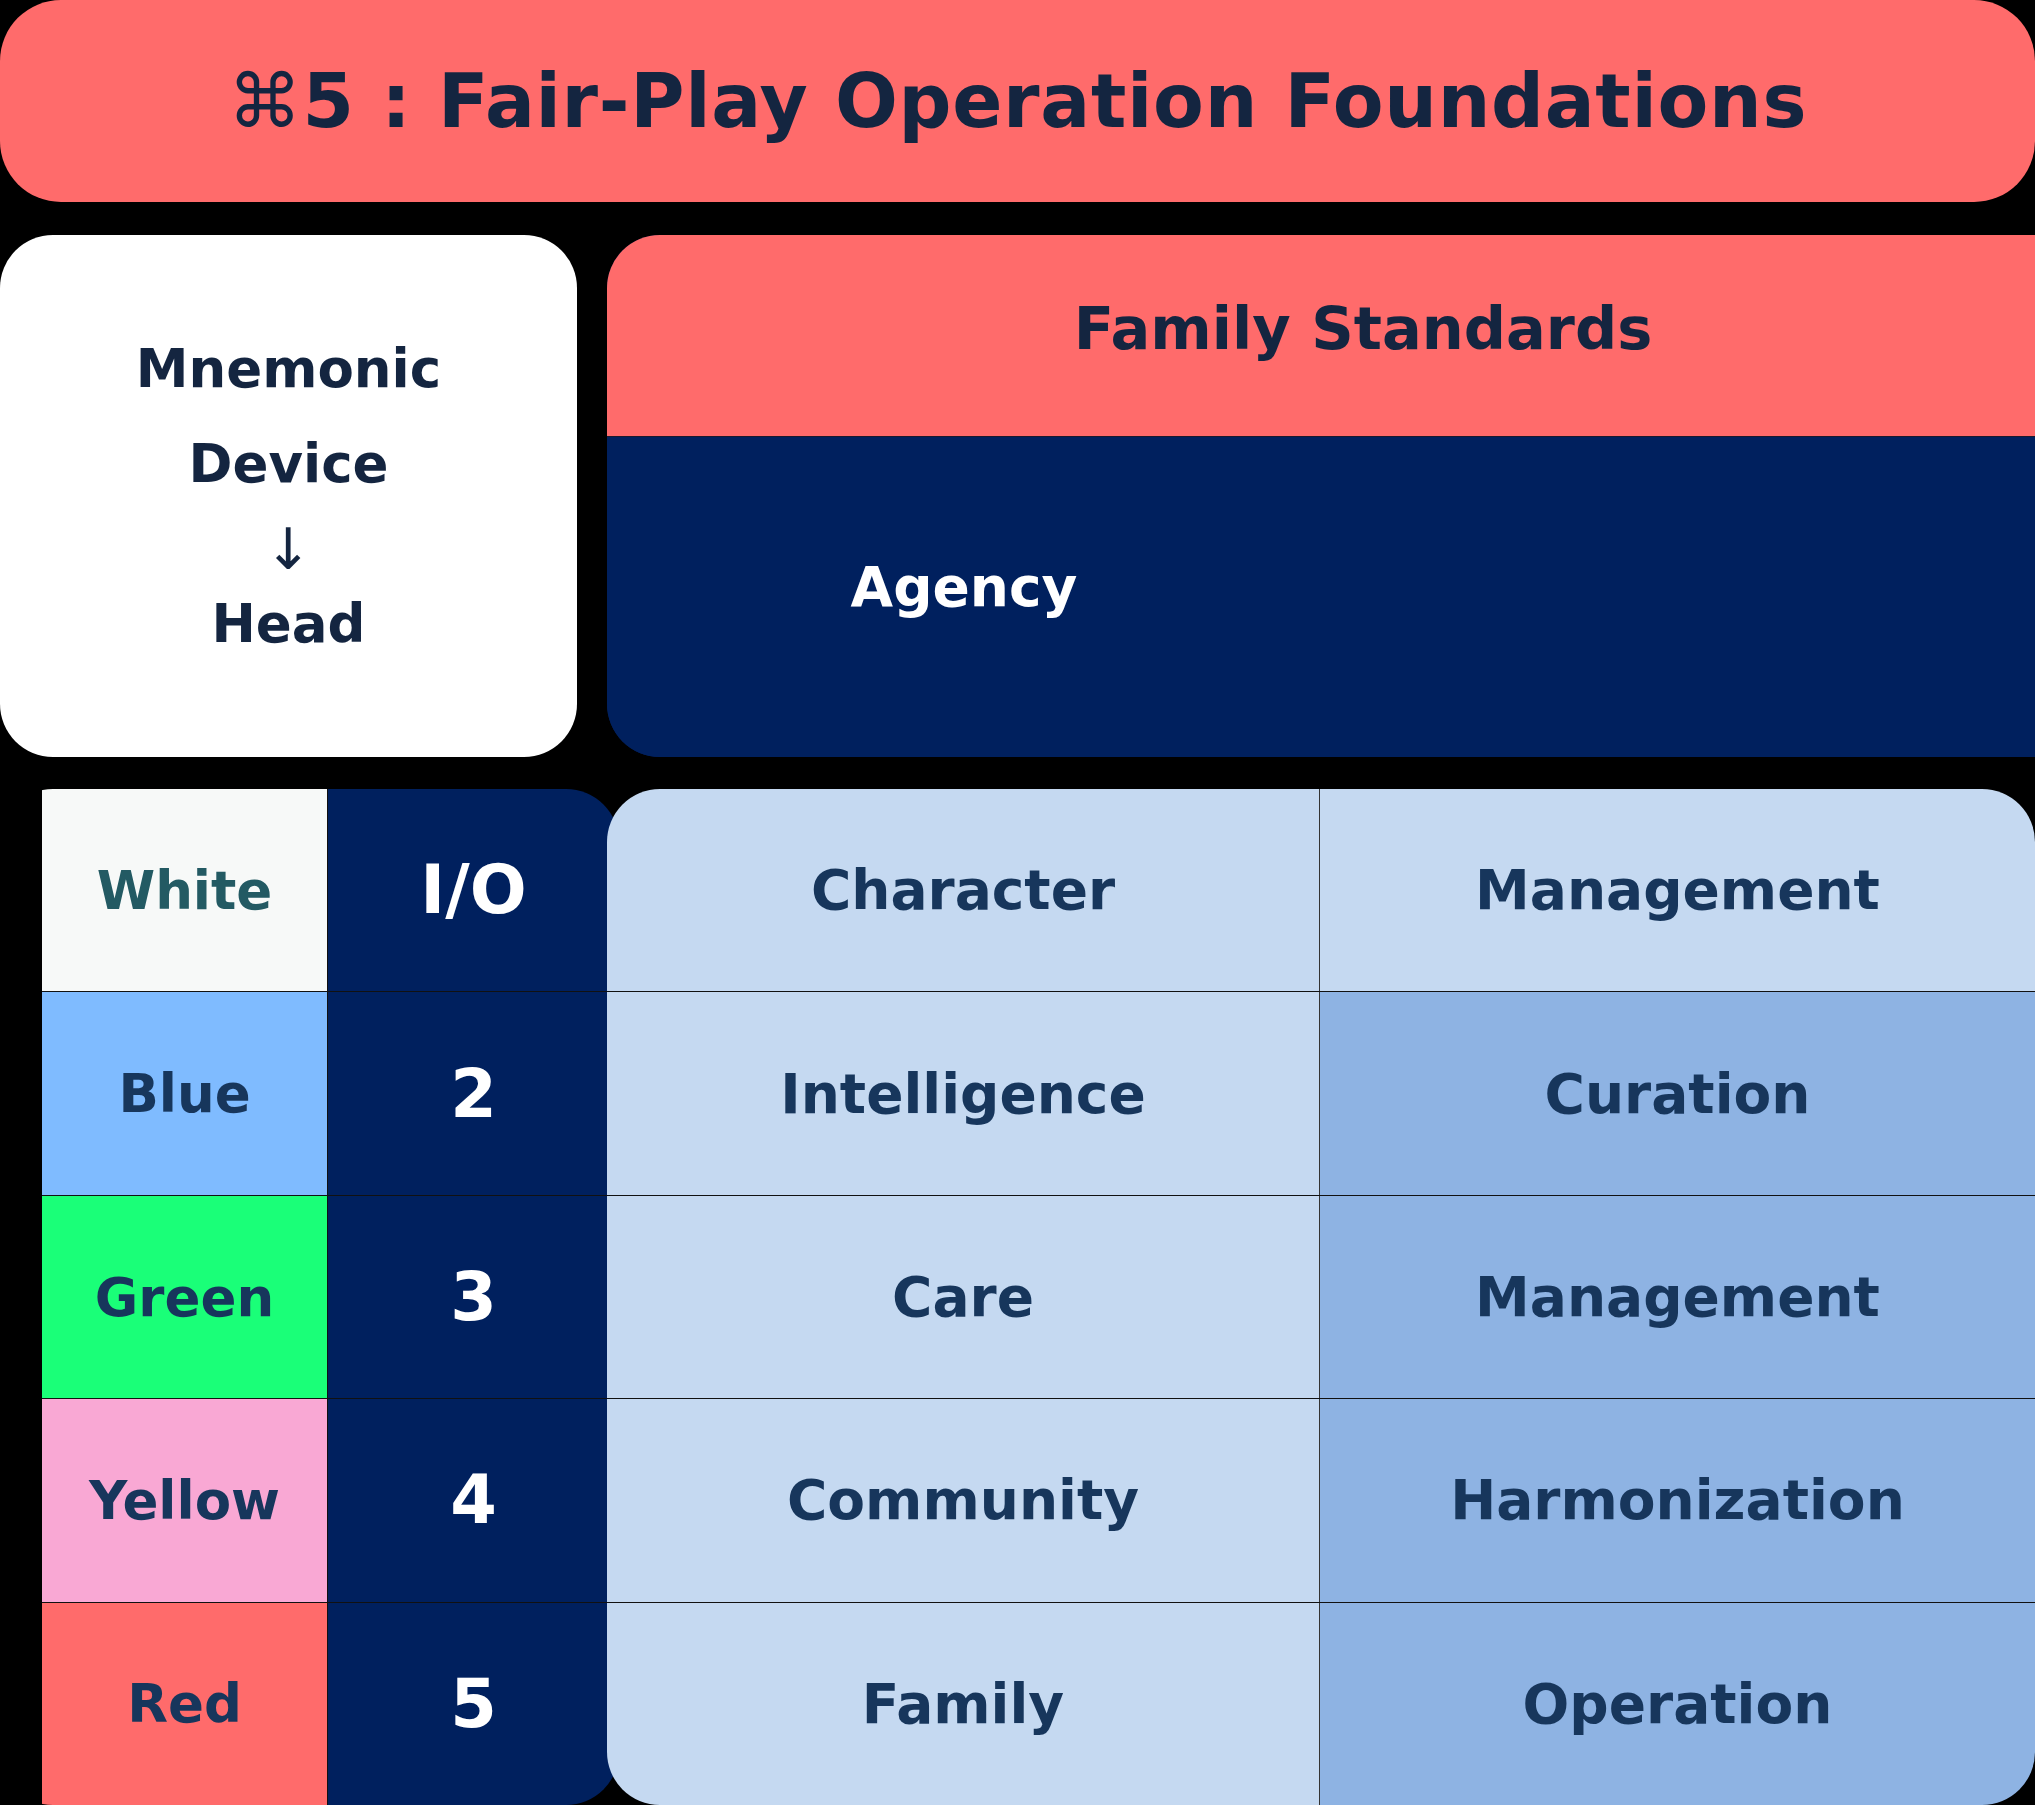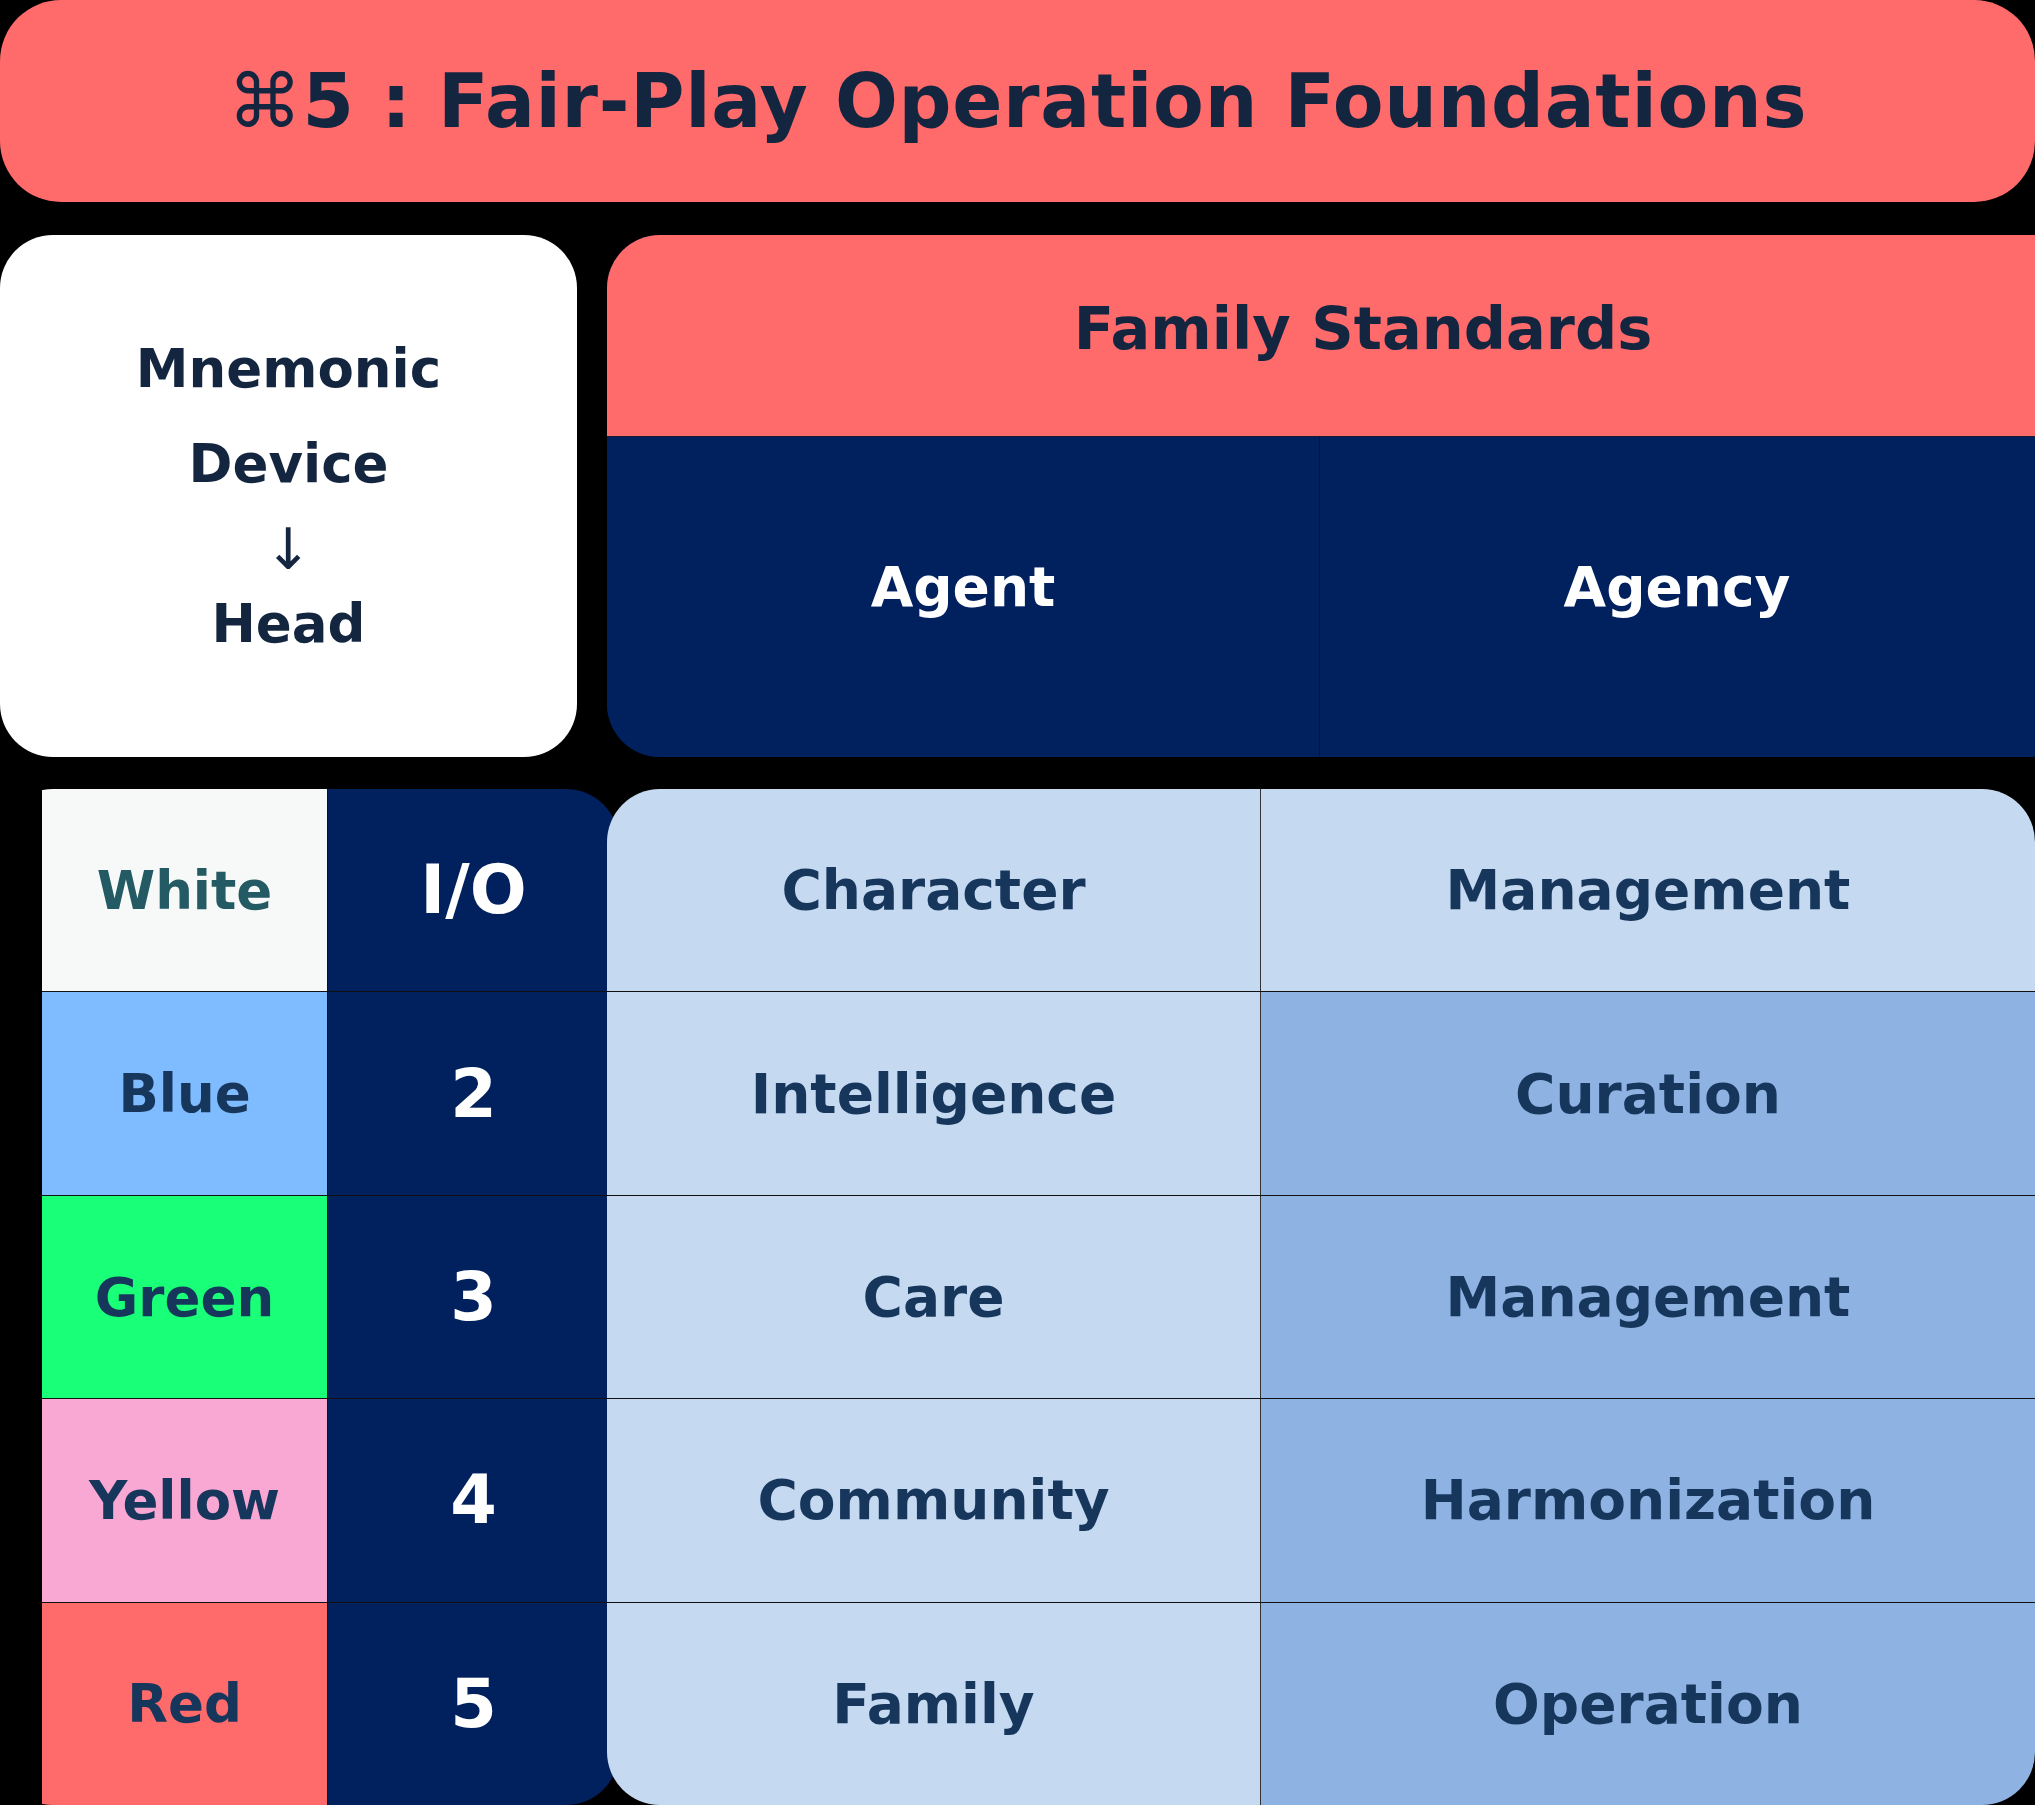--- a/index.html
+++ b/index.html
@@ -122,21 +122,21 @@
     flex: 1 1 0;
     border-top: 1.4px solid #111;
   }
   .values-row:first-child { border-top: none; }
   .values-cell {
     display: flex; align-items: center; justify-content: center;
     font-size: 55px;
     color: #17365c;
     box-sizing: border-box;
   }
-  .values-cell.agent { width: 654px; border-right: 1.4px solid #333; background: #c5d9f1; }
+  .values-cell.agent { width: 713px; border-right: 1.4px solid #333; background: #c5d9f1; }
   .values-cell.agency { flex: 1; background: #8eb3e3; }
   .values-cell.agency.light { background: #c5d9f1; }
 </style>
 </head>
 <body>
 
 <div class="title-bar">
   <span style="font-weight:normal;">⌘</span>
     <span>5 : Fair-Play Operation Foundations</span>
 </div>
@@ -144,21 +144,20 @@
 <div class="mnemonic-box">
   <div class="line l1">Mnemonic</div>
   <div class="line">Device</div>
   <div class="line arrow">↓</div>
   <div class="line">Head</div>
 </div>
 
 <div class="standards-box">
   <div class="standards-title">Family Standards</div>
   <div class="standards-cols">
-    <div class="standards-col c1">Agent</div>
     <div class="standards-col c2">Agency</div>
   </div>
 </div>
 
 <div class="color-table">
   <div class="color-row">
     <div class="color-name" style="background:#f7f9f8;color:#235a63;">White</div>
     <div class="color-num">I/O</div>
   </div>
   <div class="color-row">

